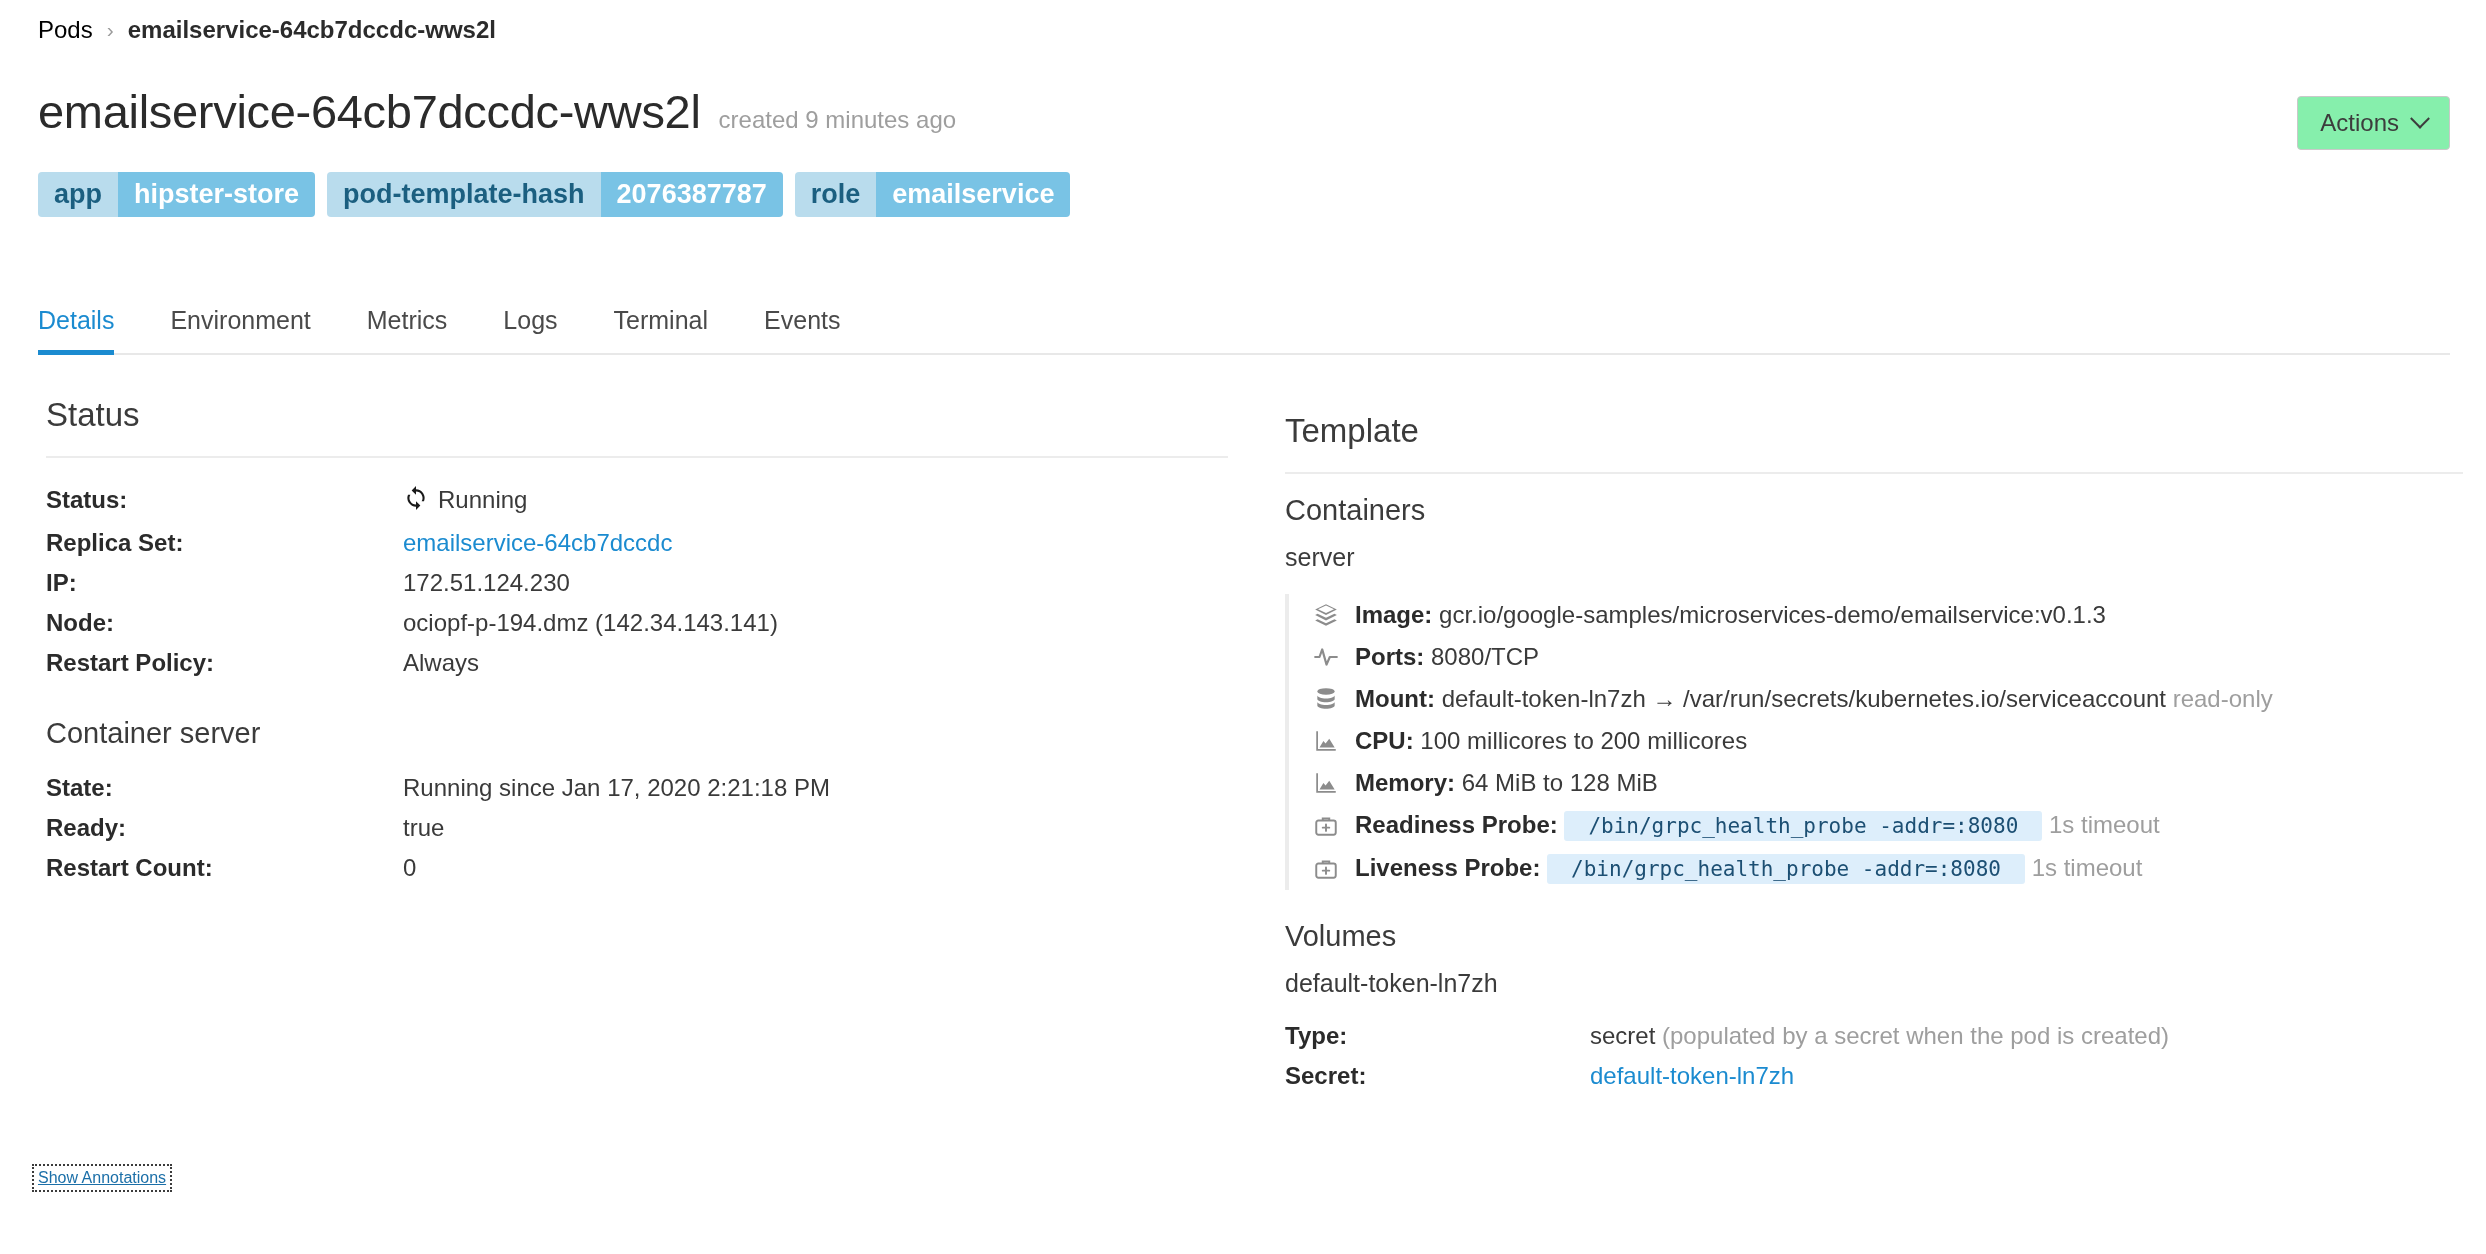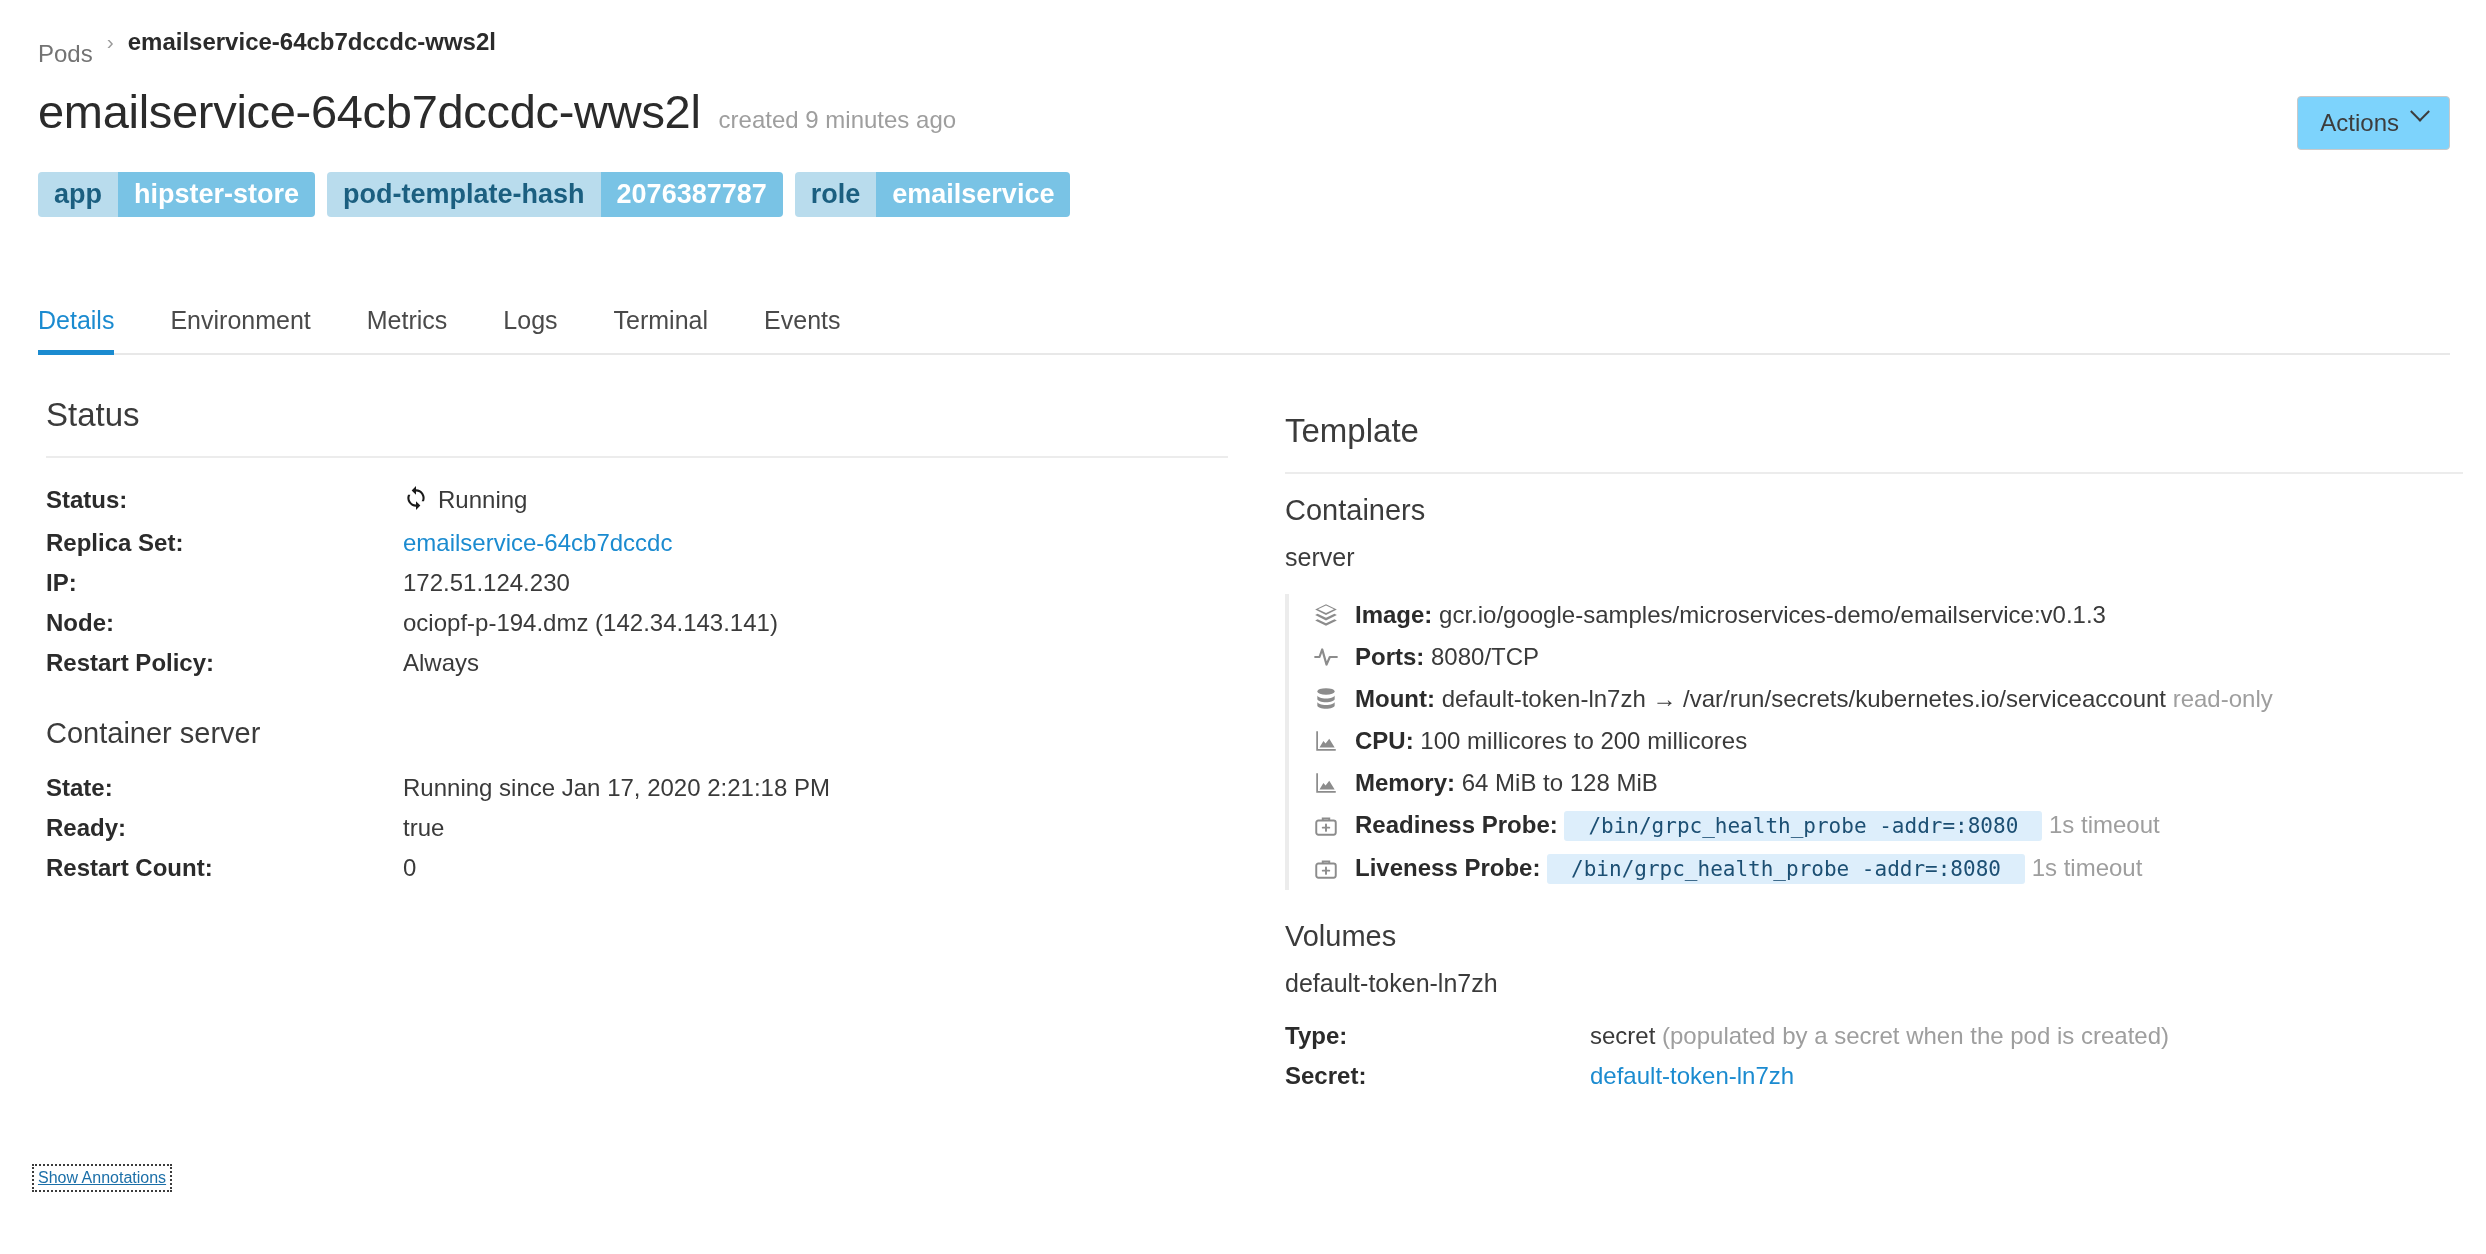--- a/index.html
+++ b/index.html
@@ -12,40 +12,40 @@
     -webkit-font-smoothing: antialiased;
   }
   .page { position: relative; width: 2486px; height: 1254px; overflow: hidden; }
 
   
   .breadcrumb {
     position: absolute; left: 38px; top: 16px;
     display: flex; align-items: center; gap: 14px;
     font-size: 24px;
   }
-  .bc-link { color: #737373; cursor: pointer; margin-top: 24px; }
+  .bc-link { color: #000000; cursor: pointer; }
   .bc-sep { color: #9b9b9b; font-size: 21px; }
   .bc-current { color: #2b2b2b; font-weight: bold; }
 
   
   .title-row {
     position: absolute; left: 38px; top: 88px;
     display: flex; align-items: baseline; gap: 18px;
   }
   .page-title {
     font-size: 47px; font-weight: 400; color: #2b2b2b;
     letter-spacing: -0.3px; line-height: 1;
   }
   .title-sub { font-size: 24px; color: #9e9e9e; }
 
   .actions-btn {
     position: absolute; right: 36px; top: 96px;
-    display: flex; gap: 14px;
+    display: flex; align-items: center; gap: 14px;
     padding: 12px 22px;
-    background: #7dd3fc;
+    background: #86efac;
     border: 1px solid #c9c9c9;
     border-radius: 4px;
     font-size: 24px; color: #3c3c3c;
     cursor: pointer;
     margin-left: 16px;
   }
   .chev { display: inline-block; width: 14px; height: 14px;
           border-right: 2.5px solid #3c3c3c; border-bottom: 2.5px solid #3c3c3c;
           transform: rotate(45deg) translate(-3px,-3px); }
 

